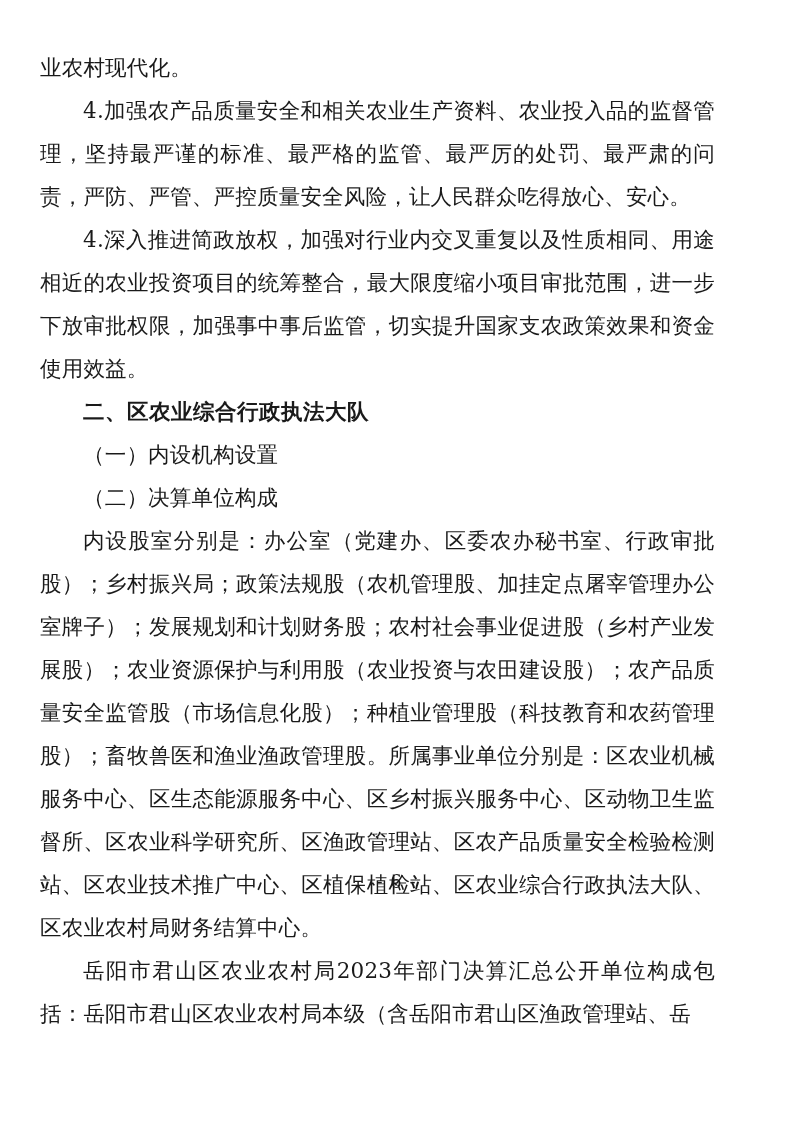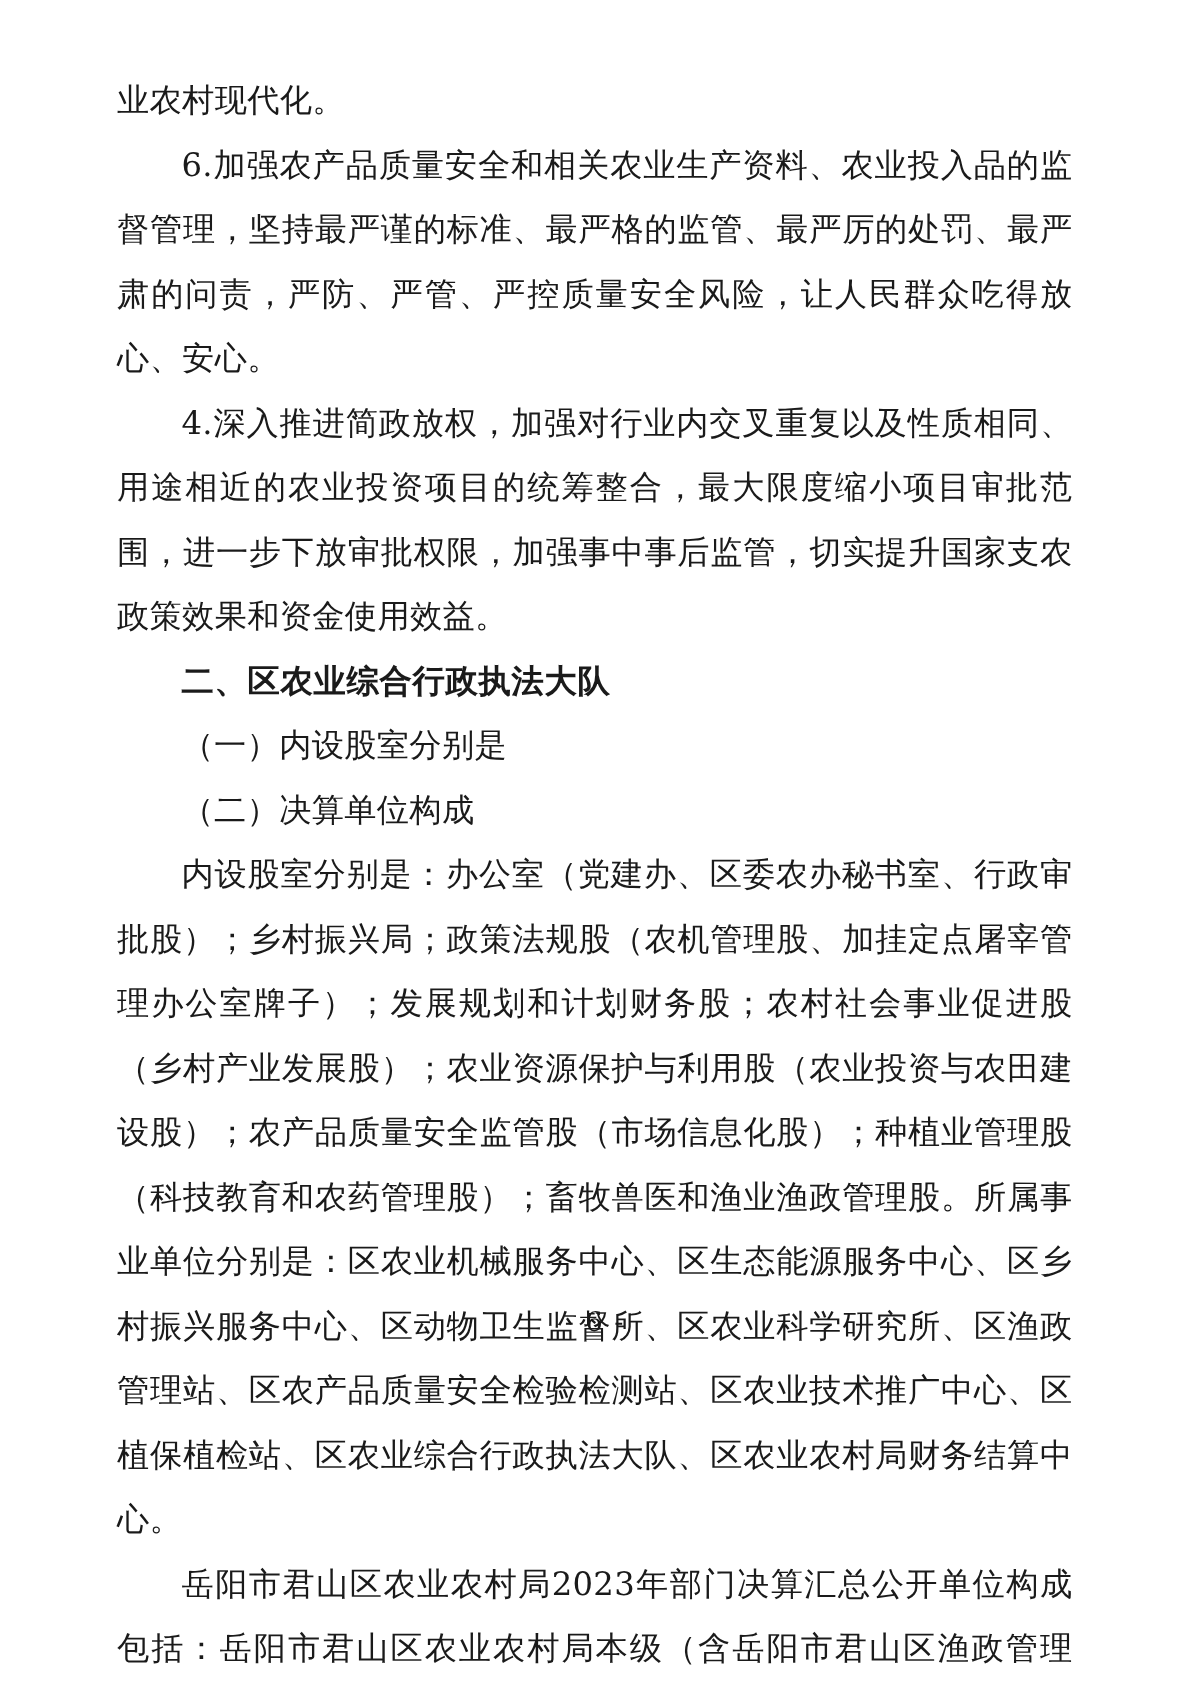--- a/index.html
+++ b/index.html
@@ -15,21 +15,21 @@
     position: relative;
     overflow: hidden;
   }
   .page {
     position: absolute;
     left: 0;
     top: 0;
     width: 793px;
     height: 950px;
     box-sizing: border-box;
-    padding: 46px 78px 0 78px;
+    padding: 46px 78px 0 40px;
   }
   .doc-body {
     font-size: 21.5px;
     line-height: 43px;
     letter-spacing: 0.2px;
     text-align: justify;
     text-justify: inter-ideograph;
   }
   .para {
     margin: 0;
@@ -59,27 +59,27 @@
   }
 </style>
 </head>
 <body>
 
 <div class="page">
   <div class="doc-body">
 
     <p class="para noindent">业农村现代化。</p>
 
-    <p class="para">6.加强农产品质量安全和相关农业生产资料、农业投入品的监督管理，坚持最严谨的标准、最严格的监管、最严厉的处罚、最严肃的问责，严防、严管、严控质量安全风险，让人民群众吃得放心、安心。</p>
+    <p class="para">4.加强农产品质量安全和相关农业生产资料、农业投入品的监督管理，坚持最严谨的标准、最严格的监管、最严厉的处罚、最严肃的问责，严防、严管、严控质量安全风险，让人民群众吃得放心、安心。</p>
 
     <p class="para">4.深入推进简政放权，加强对行业内交叉重复以及性质相同、用途相近的农业投资项目的统筹整合，最大限度缩小项目审批范围，进一步下放审批权限，加强事中事后监管，切实提升国家支农政策效果和资金使用效益。</p>
 
     <p class="heading">二、区农业综合行政执法大队</p>
 
-    <p class="para">（一）内设股室分别是</p>
+    <p class="para">（一）内设机构设置</p>
 
     <p class="para">（二）决算单位构成</p>
 
     <p class="para">内设股室分别是：办公室（党建办、区委农办秘书室、行政审批股）；乡村振兴局；政策法规股（农机管理股、加挂定点屠宰管理办公室牌子）；发展规划和计划财务股；农村社会事业促进股（乡村产业发展股）；农业资源保护与利用股（农业投资与农田建设股）；农产品质量安全监管股（市场信息化股）；种植业管理股（科技教育和农药管理股）；畜牧兽医和渔业渔政管理股。所属事业单位分别是：区农业机械服务中心、区生态能源服务中心、区乡村振兴服务中心、区动物卫生监督所、区农业科学研究所、区渔政管理站、区农产品质量安全检验检测站、区农业技术推广中心、区植保植检站、区农业综合行政执法大队、区农业农村局财务结算中心。</p>
 
     <p class="para">岳阳市君山区农业农村局2023年部门决算汇总公开单位构成包括：岳阳市君山区农业农村局本级（含岳阳市君山区渔政管理站、岳</p>
 
   </div>
 
   <div class="footer">

